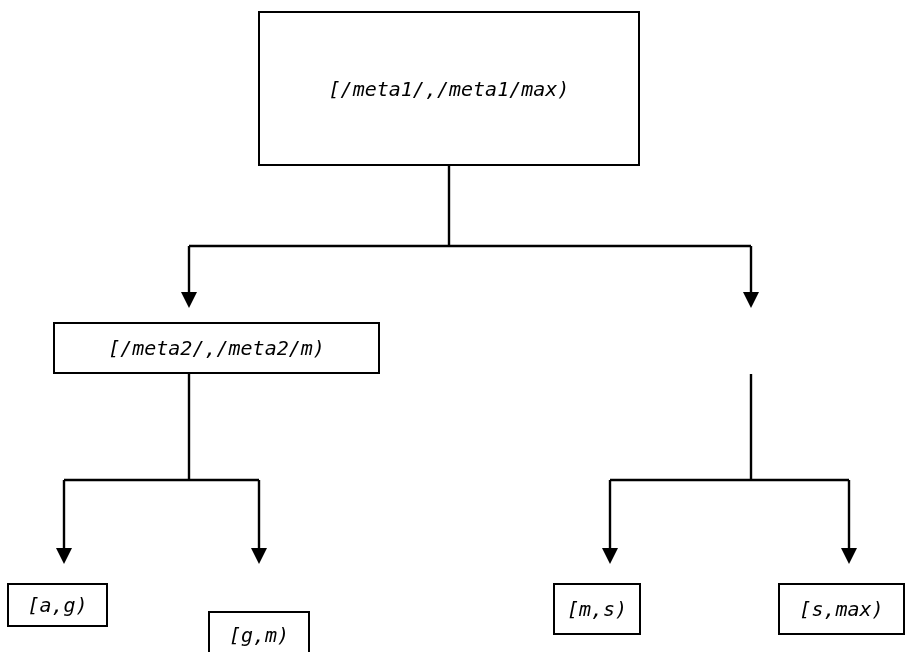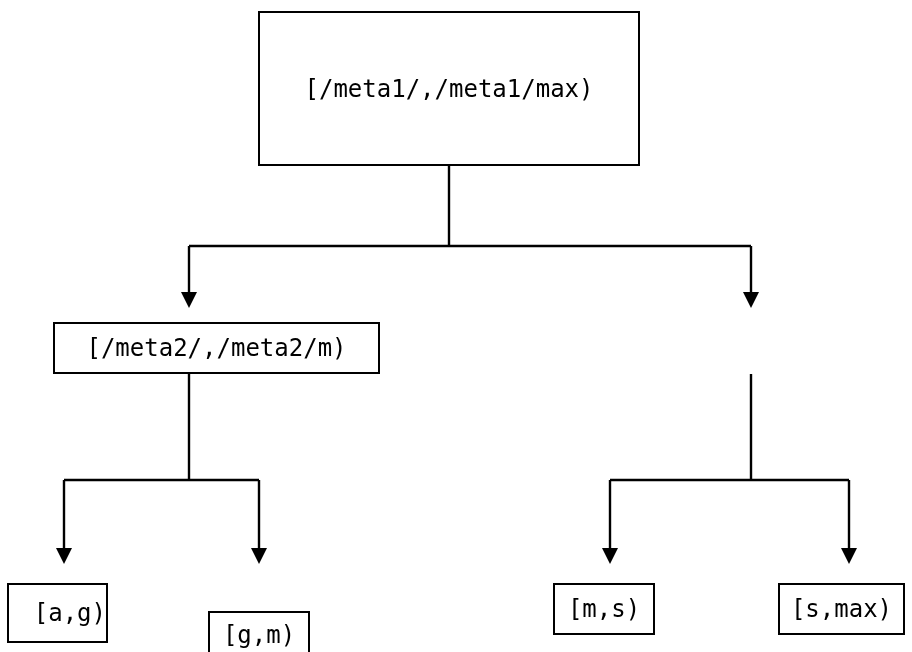--- a/index.html
+++ b/index.html
@@ -27,24 +27,25 @@
   .node {
     position: absolute;
     box-sizing: border-box;
     border: 2px solid #000000;
     background: #ffffff;
     display: flex;
     align-items: center;
     justify-content: center;
     color: #000000;
     font-family: "DejaVu Sans Mono", monospace;
-    font-size: 24px;
+    font-size: 20px;
     line-height: 1;
     letter-spacing: 0px;
     white-space: nowrap;
+    font-style: italic;
   }
   .node-label {
     display: block;
   }
   
   #node-root {
     left: 258px;
     top: 11px;
     width: 382px;
     height: 155px;
@@ -61,34 +62,33 @@
     left: 578px;
     top: 322px;
     width: 317px;
     height: 52px;
   }
   
   #node-leaf-ag {
     left: 7px;
     top: 583px;
     width: 101px;
-    height: 60px;
-    justify-content: flex-end;
+    height: 44px;
   }
   #node-leaf-gm {
     left: 208px;
     top: 583px;
     width: 102px;
     height: 48px;
     margin-top: 28px;
   }
   #node-leaf-ms {
     left: 553px;
     top: 583px;
-    width: 102px;
+    width: 88px;
     height: 52px;
   }
   #node-leaf-smax {
     left: 778px;
     top: 583px;
     width: 127px;
     height: 52px;
   }
 </style>
 </head>

